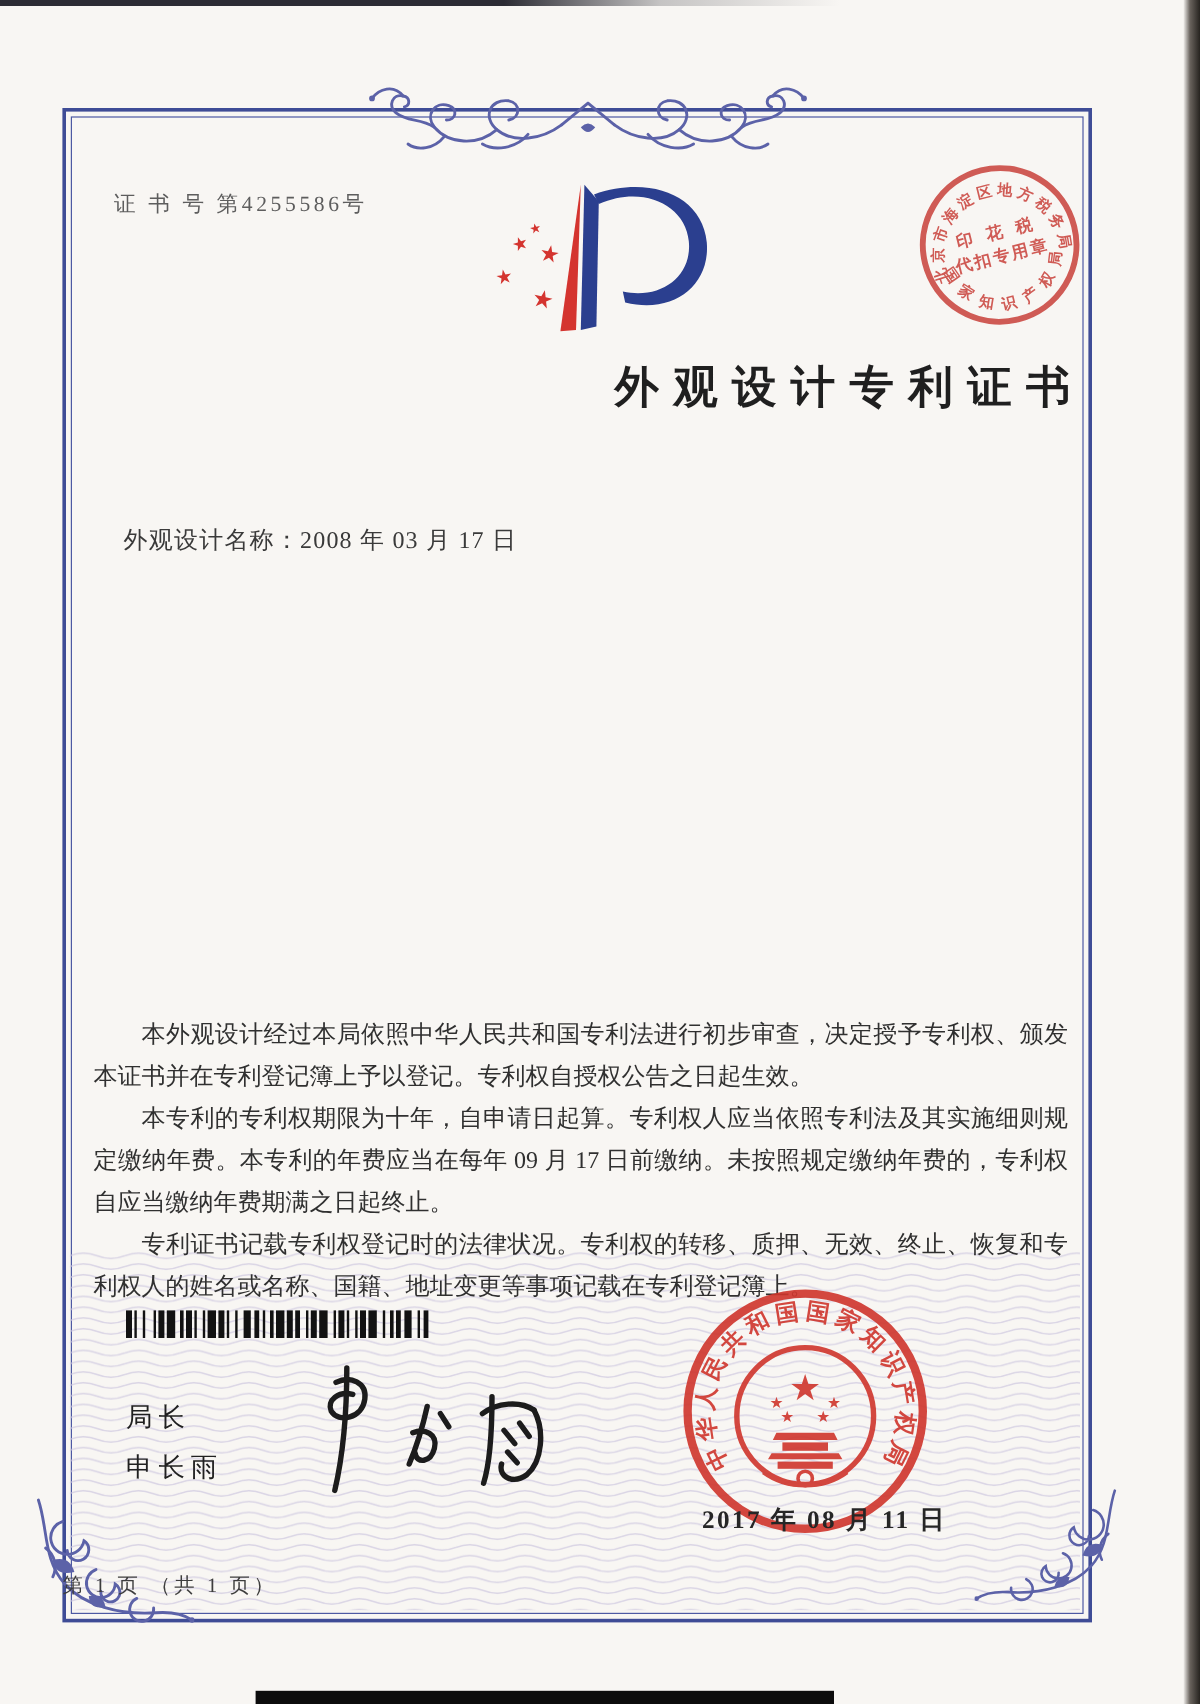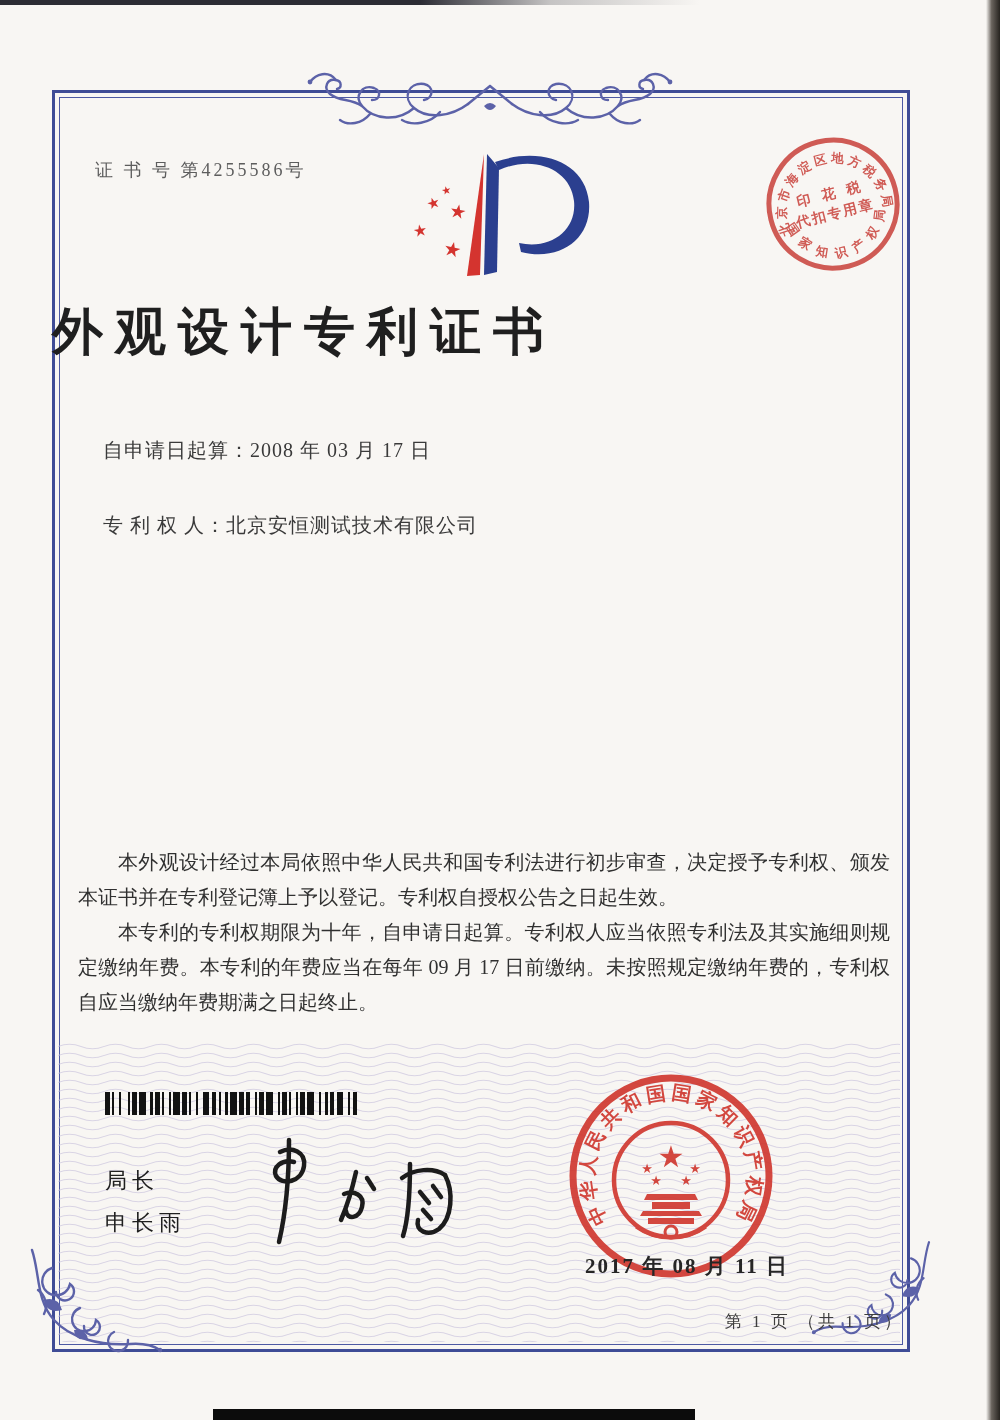--- a/index.html
+++ b/index.html
@@ -15,21 +15,21 @@
   
   .border-outer{left:52px;top:90px;width:852px;height:1256px;border:3px solid #3f4c96;}
   .border-inner{position:absolute;inset:4px;border:1.5px solid #4d59a3;}
   .waves{left:58px;top:1042px;width:842px;height:300px;opacity:.75;}
   .ornament-top{left:300px;top:52px;width:380px;height:100px;}
   .corner-bl{left:22px;top:1246px;width:140px;height:112px;}
   .corner-br{left:812px;top:1222px;width:126px;height:134px;transform:scaleX(-1);}
   
   .cert-no{left:95px;top:158px;font-size:18px;letter-spacing:3px;color:#5d5d5d;}
   .logo{left:383px;top:146px;width:250px;height:150px;}
-  .title{left:52px;top:298px;width:852px;text-align:left;font-size:51px;font-weight:600;
+  .title{left:52px;top:298px;width:852px;text-align:right;font-size:37px;font-weight:600;
          letter-spacing:12px;color:#1f1f1f;}
   
   .fields{left:103px;top:437px;width:790px;height:420px;}
   .frow{position:absolute;left:0;font-size:20px;letter-spacing:1px;color:#3a3a3a;white-space:nowrap;}
   .frow:nth-child(1){top:0px;}
   .frow:nth-child(2){top:75px;}
   .frow:nth-child(3){top:150px;}
   .frow:nth-child(4){top:225px;}
   .frow:nth-child(5){top:300px;}
   .frow:nth-child(6){top:375px;}
@@ -42,21 +42,21 @@
   .director-title{left:105px;top:1166px;font-size:22px;letter-spacing:5px;color:#202020;
                   font-family:"Liberation Sans","DejaVu Sans",sans-serif;}
   .director-name{left:105px;top:1208px;font-size:22px;letter-spacing:5px;color:#202020;
                  font-family:"Liberation Sans","DejaVu Sans",sans-serif;}
   .signature{left:252px;top:1132px;width:250px;height:118px;}
   
   .seal{left:563px;top:1068px;width:218px;height:218px;opacity:.9;}
   .seal-date{left:585px;top:1252px;font-size:21px;font-weight:600;letter-spacing:2px;color:#262626;}
   .stampwrap{left:758px;top:124px;width:152px;height:168px;transform:rotate(-14deg);opacity:.85;}
   
-  .footer{left:52px;top:1310px;width:852px;text-align:right;font-size:17px;letter-spacing:3px;color:#3d3d3d;}
+  .footer{left:52px;top:1310px;width:852px;text-align:left;font-size:17px;letter-spacing:3px;color:#3d3d3d;}
 </style>
 </head>
 <body>
 
 <div class="page">
 
   <div class="abs edge-top"></div>
   <div class="abs edge-right"></div>
   <div class="abs edge-bottom"></div>
 
@@ -137,27 +137,27 @@
       <text x="52" y="62" font-size="15" transform="rotate(-18 52 62)">★</text>
       <text x="74" y="72" font-size="19" transform="rotate(10 74 72)">★</text>
       <text x="38" y="90" font-size="16" transform="rotate(-10 38 90)">★</text>
       <text x="68" y="110" font-size="20" transform="rotate(12 68 110)">★</text>
     </g>
   </svg>
 
   <div class="abs title">外观设计专利证书</div>
 
   <div class="abs fields">
-    <div class="frow"><span>自申请日起算：</span><span>2008 年 03 月 17 日</span></div>
-    <div class="frow"><span>专 利 权 人：</span><span>北京安恒测试技术有限公司</span></div>
+    <div class="frow"><span>外观设计名称：</span><span>2008 年 03 月 17 日</span></div>
   </div>
 
   <div class="abs paras">
     <p>本外观设计经过本局依照中华人民共和国专利法进行初步审查，决定授予专利权、颁发本证书并在专利登记簿上予以登记。专利权自授权公告之日起生效。</p>
     <p>本专利的专利权期限为十年，自申请日起算。专利权人应当依照专利法及其实施细则规定缴纳年费。本专利的年费应当在每年 09 月 17 日前缴纳。未按照规定缴纳年费的，专利权自应当缴纳年费期满之日起终止。</p>
+    <p>专利证书记载专利权登记时的法律状况。专利权的转移、质押、无效、终止、恢复和专利权人的姓名或名称、国籍、地址变更等事项记载在专利登记簿上。</p>
   </div>
 
   <div class="abs barcode"><span style="display:inline-block;height:23px;width:4.558558558558558px;background:#121212"></span><span style="display:inline-block;height:23px;width:2.279279279279279px;background:transparent"></span><span style="display:inline-block;height:23px;width:2.279279279279279px;background:#121212"></span><span style="display:inline-block;height:23px;width:4.558558558558558px;background:transparent"></span><span style="display:inline-block;height:23px;width:2.279279279279279px;background:#121212"></span><span style="display:inline-block;height:23px;width:6.837837837837837px;background:transparent"></span><span style="display:inline-block;height:23px;width:2.279279279279279px;background:#121212"></span><span style="display:inline-block;height:23px;width:2.279279279279279px;background:transparent"></span><span style="display:inline-block;height:23px;width:4.558558558558558px;background:#121212"></span><span style="display:inline-block;height:23px;width:2.279279279279279px;background:transparent"></span><span style="display:inline-block;height:23px;width:6.837837837837837px;background:#121212"></span><span style="display:inline-block;height:23px;width:4.558558558558558px;background:transparent"></span><span style="display:inline-block;height:23px;width:2.279279279279279px;background:#121212"></span><span style="display:inline-block;height:23px;width:2.279279279279279px;background:transparent"></span><span style="display:inline-block;height:23px;width:4.558558558558558px;background:#121212"></span><span style="display:inline-block;height:23px;width:2.279279279279279px;background:transparent"></span><span style="display:inline-block;height:23px;width:2.279279279279279px;background:#121212"></span><span style="display:inline-block;height:23px;width:4.558558558558558px;background:transparent"></span><span style="display:inline-block;height:23px;width:2.279279279279279px;background:#121212"></span><span style="display:inline-block;height:23px;width:2.279279279279279px;background:transparent"></span><span style="display:inline-block;height:23px;width:6.837837837837837px;background:#121212"></span><span style="display:inline-block;height:23px;width:2.279279279279279px;background:transparent"></span><span style="display:inline-block;height:23px;width:4.558558558558558px;background:#121212"></span><span style="display:inline-block;height:23px;width:2.279279279279279px;background:transparent"></span><span style="display:inline-block;height:23px;width:2.279279279279279px;background:#121212"></span><span style="display:inline-block;height:23px;width:4.558558558558558px;background:transparent"></span><span style="display:inline-block;height:23px;width:2.279279279279279px;background:#121212"></span><span style="display:inline-block;height:23px;width:4.558558558558558px;background:transparent"></span><span style="display:inline-block;height:23px;width:6.837837837837837px;background:#121212"></span><span style="display:inline-block;height:23px;width:2.279279279279279px;background:transparent"></span><span style="display:inline-block;height:23px;width:4.558558558558558px;background:#121212"></span><span style="display:inline-block;height:23px;width:2.279279279279279px;background:transparent"></span><span style="display:inline-block;height:23px;width:2.279279279279279px;background:#121212"></span><span style="display:inline-block;height:23px;width:4.558558558558558px;background:transparent"></span><span style="display:inline-block;height:23px;width:2.279279279279279px;background:#121212"></span><span style="display:inline-block;height:23px;width:2.279279279279279px;background:transparent"></span><span style="display:inline-block;height:23px;width:6.837837837837837px;background:#121212"></span><span style="display:inline-block;height:23px;width:2.279279279279279px;background:transparent"></span><span style="display:inline-block;height:23px;width:4.558558558558558px;background:#121212"></span><span style="display:inline-block;height:23px;width:2.279279279279279px;background:transparent"></span><span style="display:inline-block;height:23px;width:4.558558558558558px;background:#121212"></span><span style="display:inline-block;height:23px;width:4.558558558558558px;background:transparent"></span><span style="display:inline-block;height:23px;width:2.279279279279279px;background:#121212"></span><span style="display:inline-block;height:23px;width:2.279279279279279px;background:transparent"></span><span style="display:inline-block;height:23px;width:4.558558558558558px;background:#121212"></span><span style="display:inline-block;height:23px;width:2.279279279279279px;background:transparent"></span><span style="display:inline-block;height:23px;width:6.837837837837837px;background:#121212"></span><span style="display:inline-block;height:23px;width:4.558558558558558px;background:transparent"></span><span style="display:inline-block;height:23px;width:2.279279279279279px;background:#121212"></span><span style="display:inline-block;height:23px;width:2.279279279279279px;background:transparent"></span><span style="display:inline-block;height:23px;width:4.558558558558558px;background:#121212"></span><span style="display:inline-block;height:23px;width:2.279279279279279px;background:transparent"></span><span style="display:inline-block;height:23px;width:2.279279279279279px;background:#121212"></span><span style="display:inline-block;height:23px;width:4.558558558558558px;background:transparent"></span><span style="display:inline-block;height:23px;width:2.279279279279279px;background:#121212"></span><span style="display:inline-block;height:23px;width:2.279279279279279px;background:transparent"></span><span style="display:inline-block;height:23px;width:4.558558558558558px;background:#121212"></span><span style="display:inline-block;height:23px;width:2.279279279279279px;background:transparent"></span><span style="display:inline-block;height:23px;width:6.837837837837837px;background:#121212"></span><span style="display:inline-block;height:23px;width:4.558558558558558px;background:transparent"></span><span style="display:inline-block;height:23px;width:2.279279279279279px;background:#121212"></span><span style="display:inline-block;height:23px;width:4.558558558558558px;background:transparent"></span><span style="display:inline-block;height:23px;width:2.279279279279279px;background:#121212"></span><span style="display:inline-block;height:23px;width:2.279279279279279px;background:transparent"></span><span style="display:inline-block;height:23px;width:4.558558558558558px;background:#121212"></span><span style="display:inline-block;height:23px;width:2.279279279279279px;background:transparent"></span><span style="display:inline-block;height:23px;width:6.837837837837837px;background:#121212"></span><span style="display:inline-block;height:23px;width:4.558558558558558px;background:transparent"></span><span style="display:inline-block;height:23px;width:2.279279279279279px;background:#121212"></span><span style="display:inline-block;height:23px;width:2.279279279279279px;background:transparent"></span><span style="display:inline-block;height:23px;width:4.558558558558558px;background:#121212"></span></div>
 
   <div class="abs director-title">局长</div>
   <div class="abs director-name">申长雨</div>
 
   <svg class="abs signature" viewBox="0 0 250 118">
     <g stroke="#1c1c1c" stroke-width="4.5" fill="none" stroke-linecap="round">
       <path d="M28,20 C40,14 54,20 52,34 C50,50 30,54 24,44 C20,35 30,27 42,30"></path>

